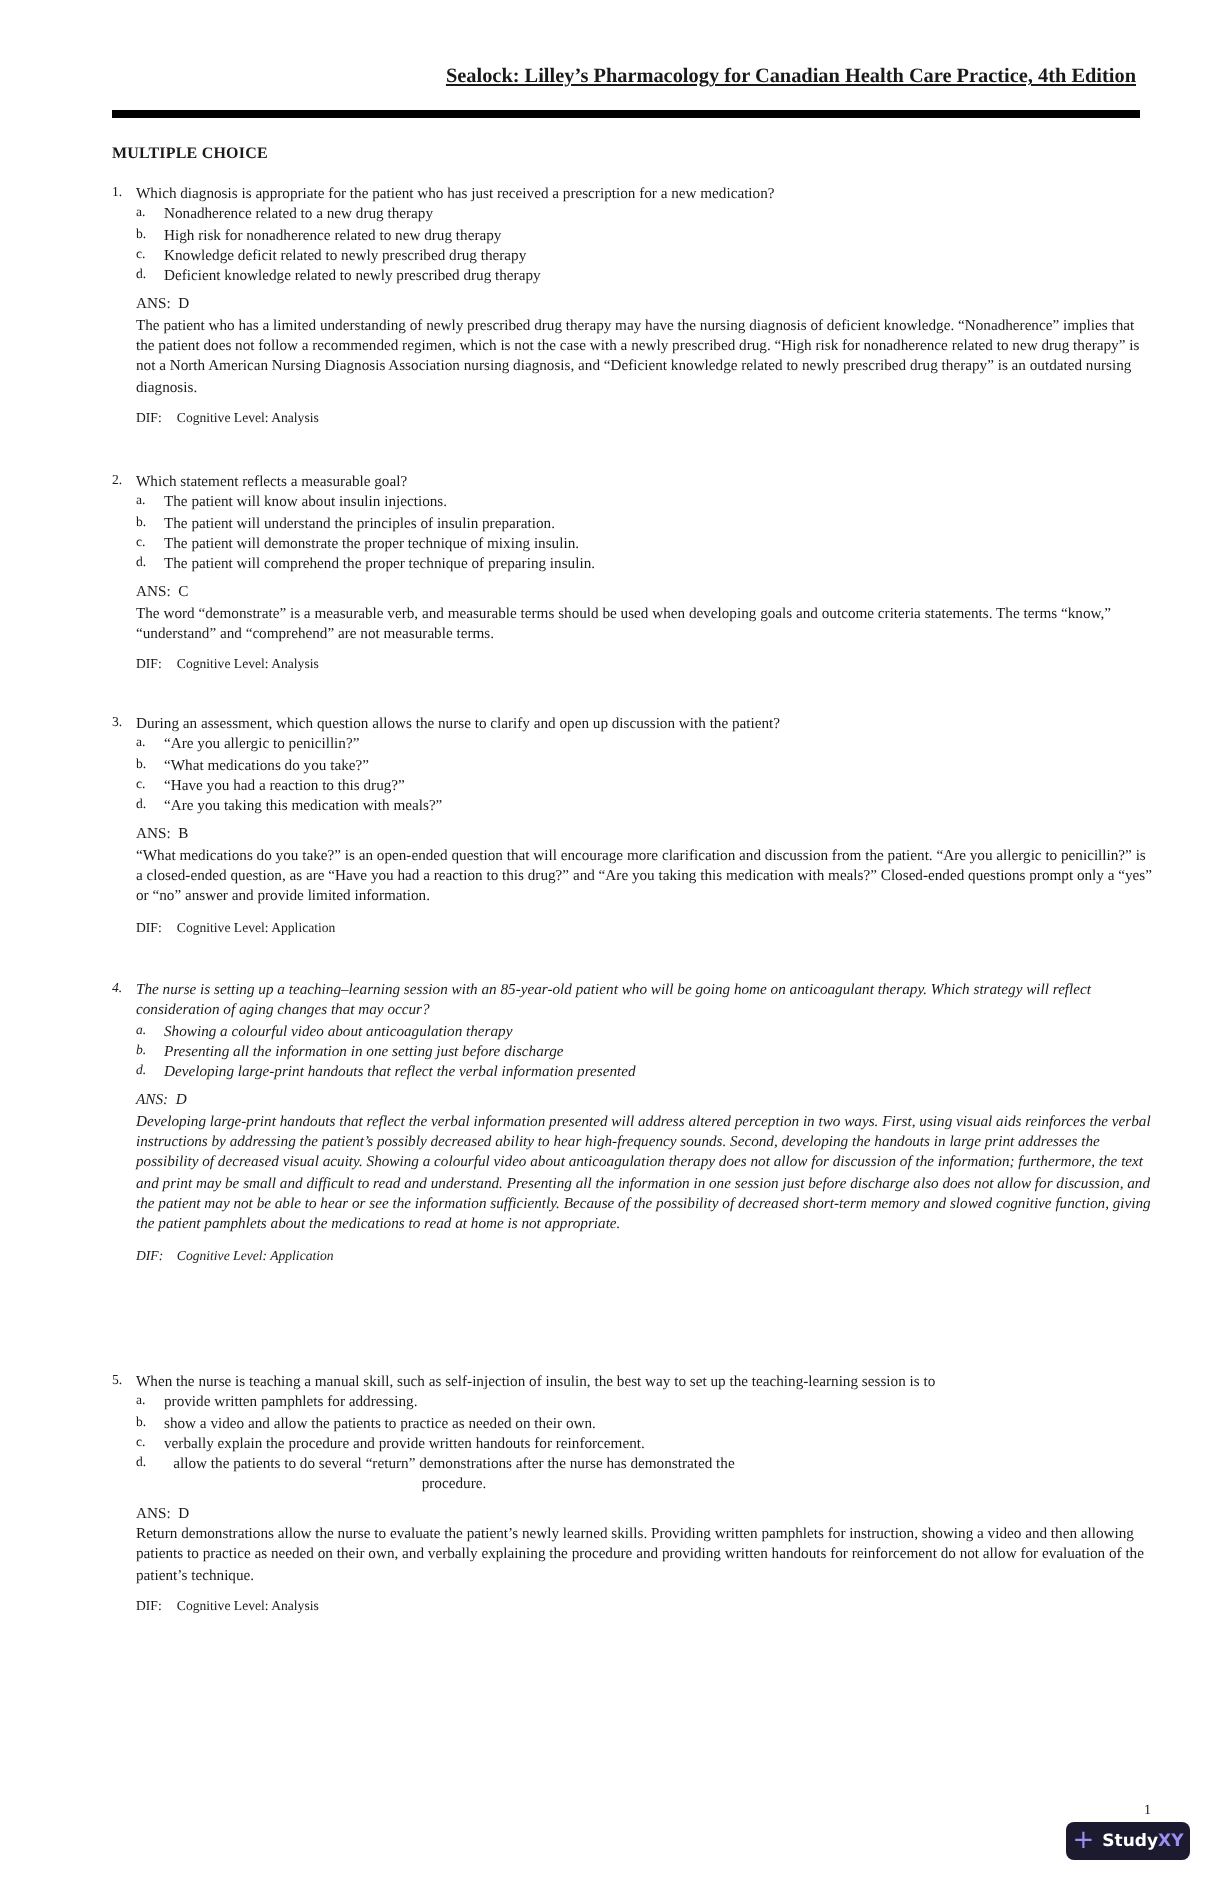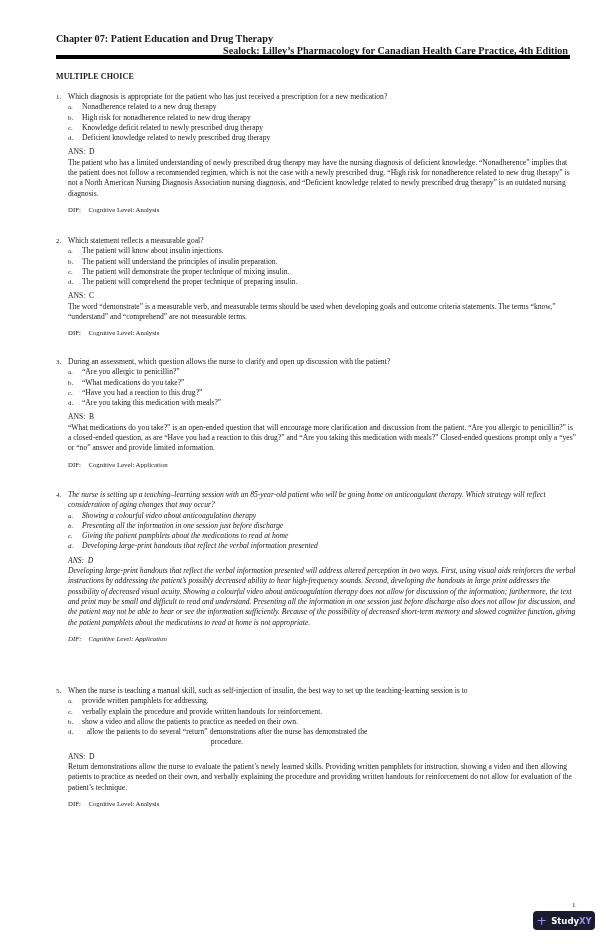--- a/index.html
+++ b/index.html
@@ -38,21 +38,20 @@
     font-family: "DejaVu Sans", sans-serif; font-weight: bold; font-size: 8.5px;
     color: #ffffff;
   }
   .badge .plus { color: #9f8cf5; font-size: 13px; font-weight: normal; line-height: 1; margin-top: -1px; }
   .badge .xy { color: #9f8cf5; }
 </style>
 </head>
 <body>
 
 <div class="header">
-  <div class="title">Chapter 07: Patient Education and Drug Therapy</div>
   <div class="title subtitle">Sealock: Lilley’s Pharmacology for Canadian Health Care Practice, 4th Edition</div>
 </div>
 <div class="rule"></div>
 
 <div class="section-title">MULTIPLE CHOICE</div>
 
 <div class="q" style="top:92px;">
   <div class="stem"><span class="num">1.</span><span>Which diagnosis is appropriate for the patient who has just received a prescription for a new medication?</span></div>
   <div class="opts">
     <div class="opt"><span class="letter">a.</span><span>Nonadherence related to a new drug therapy</span></div>
@@ -88,35 +87,34 @@
   </div>
   <div class="ans"><span>ANS:</span>&nbsp; <span>B</span></div>
   <div class="rat">“What medications do you take?” is an open-ended question that will encourage more clarification and discussion from the patient. “Are you allergic to penicillin?” is a closed-ended question, as are “Have you had a reaction to this drug?” and “Are you taking this medication with meals?” Closed-ended questions prompt only a “yes” or “no” answer and provide limited information.</div>
   <div class="dif"><span class="lbl">DIF:</span>&nbsp;&nbsp;<span>Cognitive Level: Application</span></div>
 </div>
 
 <div class="q" style="top:490px;font-style:italic;">
   <div class="stem"><span class="num">4.</span><span>The nurse is setting up a teaching–learning session with an 85-year-old patient who will be going home on anticoagulant therapy. Which strategy will reflect consideration of aging changes that may occur?</span></div>
   <div class="opts">
     <div class="opt"><span class="letter">a.</span><span>Showing a colourful video about anticoagulation therapy</span></div>
-    <div class="opt"><span class="letter">b.</span><span>Presenting all the information in one session just before discharge</span></div>
-    <div class="opt"><span class="letter">c.</span><span>Giving the patient pamphlets about the medications to read at home</span></div>
+    <div class="opt"><span class="letter">b.</span><span>Presenting all the information in one setting just before discharge</span></div>
     <div class="opt"><span class="letter">d.</span><span>Developing large-print handouts that reflect the verbal information presented</span></div>
   </div>
   <div class="ans"><span>ANS:</span>&nbsp; <span>D</span></div>
   <div class="rat">Developing large-print handouts that reflect the verbal information presented will address altered perception in two ways. First, using visual aids reinforces the verbal instructions by addressing the patient’s possibly decreased ability to hear high-frequency sounds. Second, developing the handouts in large print addresses the possibility of decreased visual acuity. Showing a colourful video about anticoagulation therapy does not allow for discussion of the information; furthermore, the text and print may be small and difficult to read and understand. Presenting all the information in one session just before discharge also does not allow for discussion, and the patient may not be able to hear or see the information sufficiently. Because of the possibility of decreased short-term memory and slowed cognitive function, giving the patient pamphlets about the medications to read at home is not appropriate.</div>
   <div class="dif"><span class="lbl">DIF:</span>&nbsp;&nbsp;<span>Cognitive Level: Application</span></div>
 </div>
 
 <div class="q" style="top:686px;">
   <div class="stem"><span class="num">5.</span><span>When the nurse is teaching a manual skill, such as self-injection of insulin, the best way to set up the teaching-learning session is to</span></div>
   <div class="opts">
     <div class="opt"><span class="letter">a.</span><span>provide written pamphlets for addressing.</span></div>
+    <div class="opt"><span class="letter">b.</span><span>show a video and allow the patients to practice as needed on their own.</span></div>
     <div class="opt"><span class="letter">c.</span><span>verbally explain the procedure and provide written handouts for reinforcement.</span></div>
-    <div class="opt"><span class="letter">b.</span><span>show a video and allow the patients to practice as needed on their own.</span></div>
     <div class="opt" style="width:290px;text-align:center;"><span class="letter">d.</span><span>allow the patients to do several “return” demonstrations after the nurse has demonstrated the procedure.</span></div>
   </div>
   <div class="ans"><span>ANS:</span>&nbsp; <span>D</span></div>
   <div class="rat">Return demonstrations allow the nurse to evaluate the patient’s newly learned skills. Providing written pamphlets for instruction, showing a video and then allowing patients to practice as needed on their own, and verbally explaining the procedure and providing written handouts for reinforcement do not allow for evaluation of the patient’s technique.</div>
   <div class="dif"><span class="lbl">DIF:</span>&nbsp;&nbsp;<span>Cognitive Level: Analysis</span></div>
 </div>
 
 <div class="page-num">1</div>
 
 <div class="badge">

